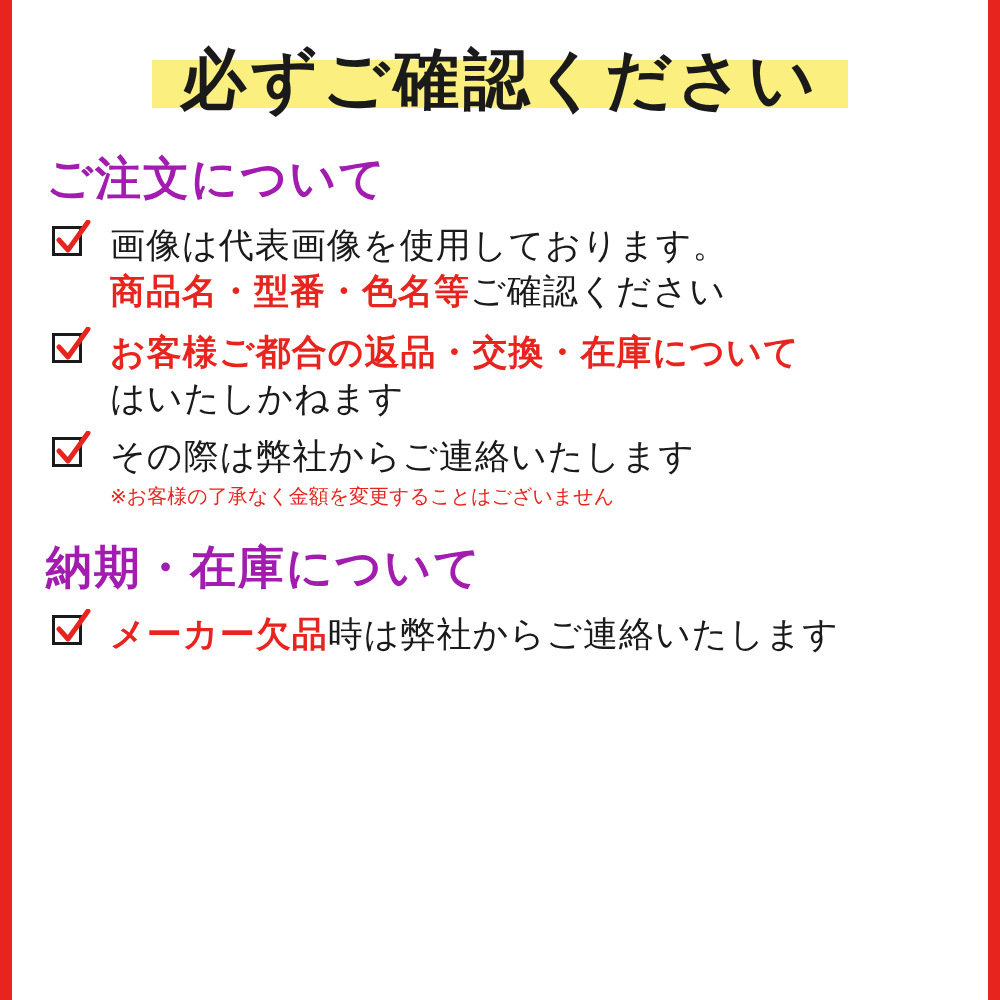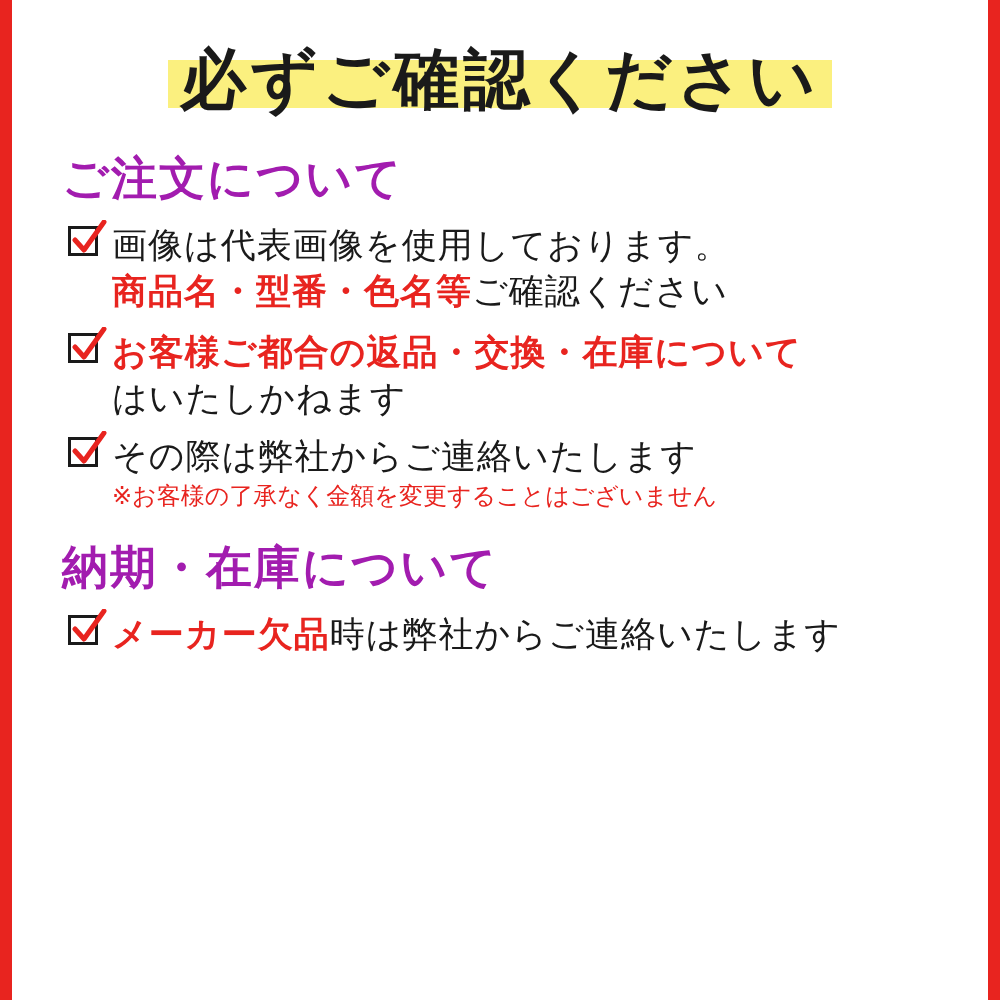--- a/index.html
+++ b/index.html
@@ -25,21 +25,21 @@
   }
   .side-bar.left { left: 0; }
   .side-bar.right { right: 0; }
 
   .page {
     position: absolute;
     left: 12px;
     right: 12px;
     top: 0;
     bottom: 0;
-    padding: 0 28px;
+    padding: 0 12px;
     box-sizing: border-box;
   }
 
   
   .banner {
     margin-top: 34px;
     text-align: center;
     position: relative;
     height: 92px;
   }
@@ -74,20 +74,21 @@
   }
   .section-heading.second {
     margin-top: 24px;
   }
 
   
   .item {
     display: flex;
     align-items: flex-start;
     margin: 12px 0 10px 28px;
+    gap: 14px;
   }
   .check {
     flex: 0 0 auto;
     width: 36px;
     height: 36px;
     position: relative;
     margin-right: 8px;
     margin-top: 4px;
   }
   .check .box {
@@ -116,21 +117,21 @@
     white-space: nowrap;
     font-family: "DejaVu Sans", "Liberation Sans", sans-serif;
   }
   .line.red, .seg.red {
     color: #e8241f;
   }
   .line.bold, .seg.bold {
     font-weight: bold;
   }
   .note {
-    font-size: 24px;
+    font-size: 20px;
     line-height: 34px;
     color: #e8241f;
     letter-spacing: 0px;
     white-space: nowrap;
     font-family: "DejaVu Sans", "Liberation Sans", sans-serif;
   }
   .seg { display: inline; font-family: Liberation Mono, monospace; }
 </style>
 </head>
 <body>

